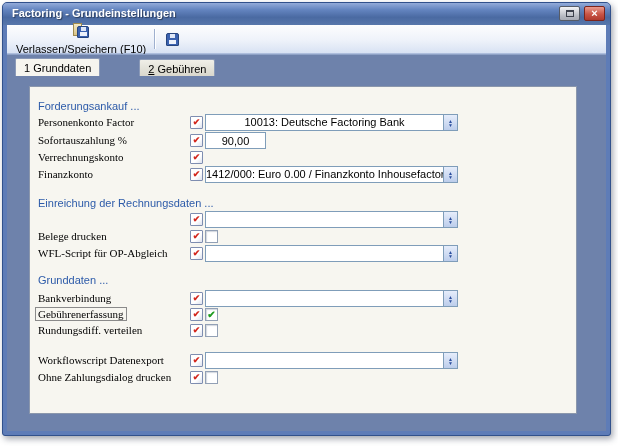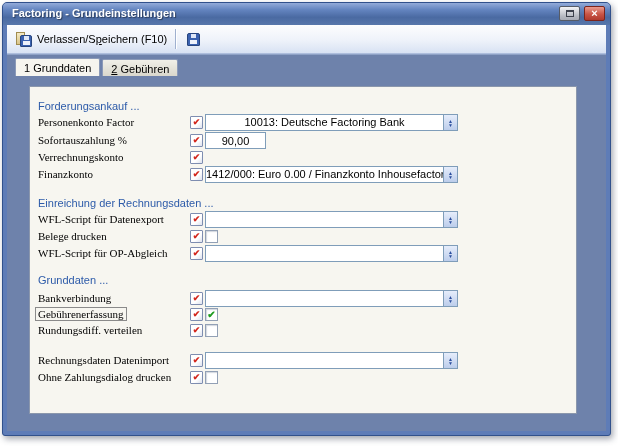--- a/index.html
+++ b/index.html
@@ -52,21 +52,21 @@
     text-align: center; cursor: default;
   }
 
   
   .toolbar {
     position: absolute; left: 4px; right: 4px; top: 22px; height: 29px;
     background: linear-gradient(180deg, #fdfdfe 0%, #eef2fa 55%, #d8e2f3 100%);
     border-bottom: 1px solid #aebedd;
     display: flex; align-items: center; padding-left: 5px;
   }
-  .tool-btn { display: flex; align-items: center; gap: 5px; padding: 2px 4px; border-radius: 2px; }
+  .tool-btn { display: flex; align-items: center; gap: 5px; padding: 2px 4px; border-radius: 2px; flex-direction: column; }
   .ic-exitsave { position: relative; width: 16px; height: 15px; }
   .ic-door {
     position: absolute; left: 0; top: 0; width: 9px; height: 13px;
     background: linear-gradient(#f4e9c4, #d9c488); border: 1px solid #a08b4f;
   }
   .ic-floppy-sm, .ic-floppy {
     position: relative; width: 12px; height: 12px;
     background: #3b62b0; border: 1px solid #27457f; border-radius: 2px 2px 1px 1px;
   }
   .ic-floppy-sm { position: absolute; right: 0; bottom: 0; }
@@ -79,21 +79,21 @@
   .ic-floppy { width: 13px; height: 13px; }
   .tool-sep { width: 1px; height: 20px; background: #9fb0cf; box-shadow: 1px 0 0 #ffffff; margin: 0 7px 0 4px; }
   .tool-label { color: #000; white-space: nowrap; }
 
   
   .content {
     position: absolute; left: 4px; right: 4px; top: 51px; bottom: 4px;
     background: #6e82ab;
     border-top: 1px solid #8fa2c6;
   }
-  .tabs { position: absolute; left: 8px; top: 3px; display: flex; align-items: flex-end; }
+  .tabs { position: absolute; left: 8px; top: 3px; display: flex; align-items: flex-end; gap: 37px; }
   .tab {
     height: 18px; padding: 3px 8px 0 8px;
     border: 1px solid #8b9ab8; border-bottom: none;
     border-radius: 2px 2px 0 0;
     white-space: nowrap; color: #000; cursor: default;
   }
   .tab.active { background: #f6f5ef; position: relative; z-index: 2; }
   .tab.inactive {
     background: linear-gradient(#f0efe8, #d9d7cc);
     height: 17px; margin-left: 2px; margin-bottom: 0px;
@@ -214,21 +214,20 @@
       <div class="combo" style="top:79px">
         <div class="combo-val">1412/000: Euro 0.00 / Finanzkonto Inhousefactoring</div>
         <div class="combo-btn">
             <span>▲</span>
             <span>▼</span>
           </div>
       </div>
 
       <div class="sec-h" style="top:110px">Einreichung der Rechnungsdaten ...</div>
 
-      <div class="f-label" style="top:126px">WFL-Script für Datenexport</div>
       <div class="lookup-btn" style="top:126px"><span>✔</span></div>
       <div class="combo" style="top:124px">
         <div class="combo-val"></div>
         <div class="combo-btn">
             <span>▲</span>
             <span>▼</span>
           </div>
       </div>
 
       <div class="f-label" style="top:143px">Belege drucken</div>
@@ -258,21 +257,21 @@
       </div>
 
       <div class="f-label" style="top:221px"><span class="focus-box">Gebührenerfassung</span></div>
       <div class="lookup-btn" style="top:221px"><span>✔</span></div>
       <div class="checkbox" style="top:221px"><span>✔</span></div>
 
       <div class="f-label" style="top:237px">Rundungsdiff. verteilen</div>
       <div class="lookup-btn" style="top:237px"><span>✔</span></div>
       <div class="checkbox" style="top:237px"><span></span></div>
 
-      <div class="f-label" style="top:267px">Rechnungsdaten Datenimport</div>
+      <div class="f-label" style="top:267px">Workflowscript Datenexport</div>
       <div class="lookup-btn" style="top:267px"><span>✔</span></div>
       <div class="combo" style="top:265px">
         <div class="combo-val"></div>
         <div class="combo-btn">
             <span>▲</span>
             <span>▼</span>
           </div>
       </div>
 
       <div class="f-label" style="top:284px">Ohne Zahlungsdialog drucken</div>

